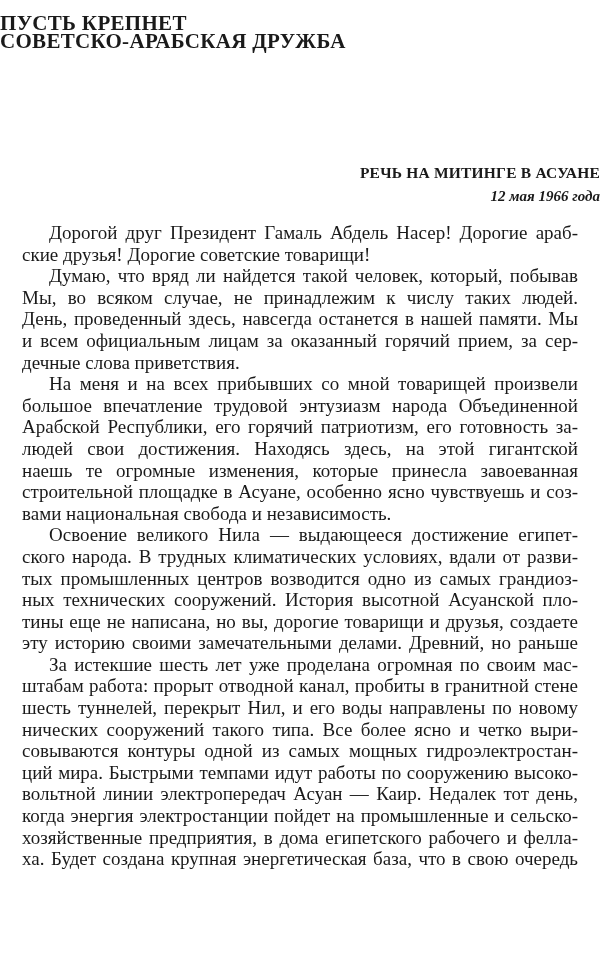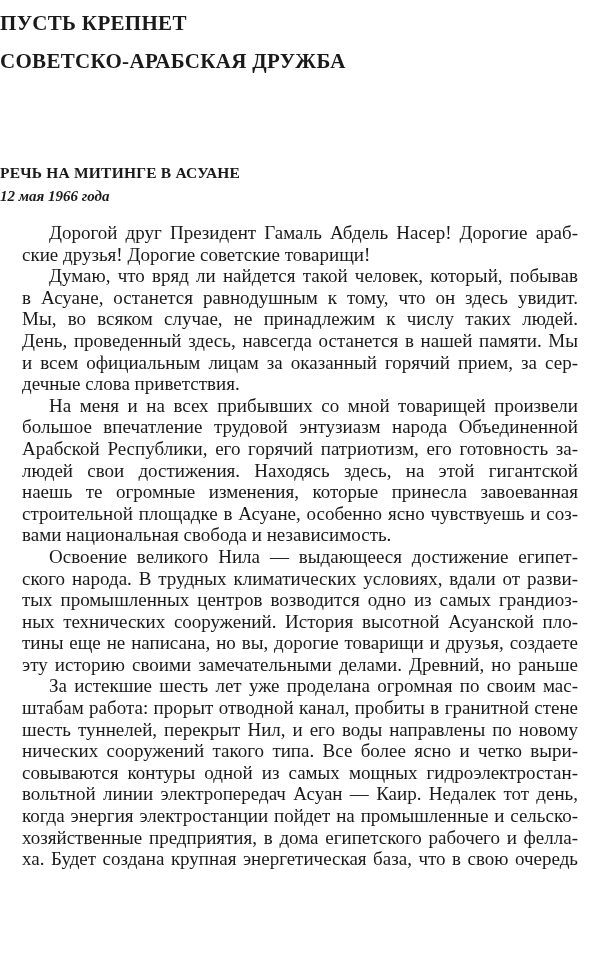--- a/index.html
+++ b/index.html
@@ -19,37 +19,37 @@
       position: absolute;
       left: 0;
       width: 500px;
       text-align: left;
       font-weight: bold;
       font-size: 21px;
       letter-spacing: 0.3px;
       line-height: 26px;
     }
     .title-1 { top: 10px; }
-    .title-2 { top: 48px; }
+    .title-2 { top: 28px; }
     .subtitle {
       position: absolute;
       left: 0;
       width: 600px;
-      text-align: left;
+      text-align: right;
       font-weight: bold;
       font-size: 15.5px;
       letter-spacing: 0.2px;
       top: 163px;
       line-height: 20px;
     }
     .date {
       position: absolute;
       left: 0;
       width: 600px;
-      text-align: left;
+      text-align: right;
       font-weight: bold;
       font-style: italic;
       font-size: 15px;
       top: 186px;
       line-height: 20px;
     }
     .body-text {
       position: absolute;
       left: 22px;
       top: 222px;
@@ -84,21 +84,20 @@
 
   <div class="body-text">
 
     <div>
       <span class="line indent">Дорогой друг Президент Гамаль Абдель Насер! Дорогие араб-</span>
       <span class="line last">ские друзья! Дорогие советские товарищи!</span>
     </div>
 
     <div>
       <span class="line indent">Думаю, что вряд ли найдется такой человек, который, побывав</span>
-      <span class="line">в Асуане, останется равнодушным к тому, что он здесь увидит.</span>
       <span class="line">Мы, во всяком случае, не принадлежим к числу таких людей.</span>
       <span class="line">День, проведенный здесь, навсегда останется в нашей памяти. Мы</span>
       <span class="line">и всем официальным лицам за оказанный горячий прием, за сер-</span>
       <span class="line last">дечные слова приветствия.</span>
     </div>
 
     <div>
       <span class="line indent">На меня и на всех прибывших со мной товарищей произвели</span>
       <span class="line">большое впечатление трудовой энтузиазм народа Объединенной</span>
       <span class="line">Арабской Республики, его горячий патриотизм, его готовность за-</span>
@@ -116,20 +115,21 @@
       <span class="line">тины еще не написана, но вы, дорогие товарищи и друзья, создаете</span>
       <span class="line">эту историю своими замечательными делами. Древний, но раньше</span>
     </div>
 
     <div>
       <span class="line indent">За истекшие шесть лет уже проделана огромная по своим мас-</span>
       <span class="line">штабам работа: прорыт отводной канал, пробиты в гранитной стене</span>
       <span class="line">шесть туннелей, перекрыт Нил, и его воды направлены по новому</span>
       <span class="line">нических сооружений такого типа. Все более ясно и четко выри-</span>
       <span class="line">совываются контуры одной из самых мощных гидроэлектростан-</span>
+      <span class="line">ций мира. Быстрыми темпами идут работы по сооружению высоко-</span>
       <span class="line">вольтной линии электропередач Асуан — Каир. Недалек тот день,</span>
       <span class="line">когда энергия электростанции пойдет на промышленные и сельско-</span>
       <span class="line">хозяйственные предприятия, в дома египетского рабочего и фелла-</span>
       <span class="line">ха. Будет создана крупная энергетическая база, что в свою очередь</span>
 
     </div>
   </div>
 </div>
 
 </body></html>

